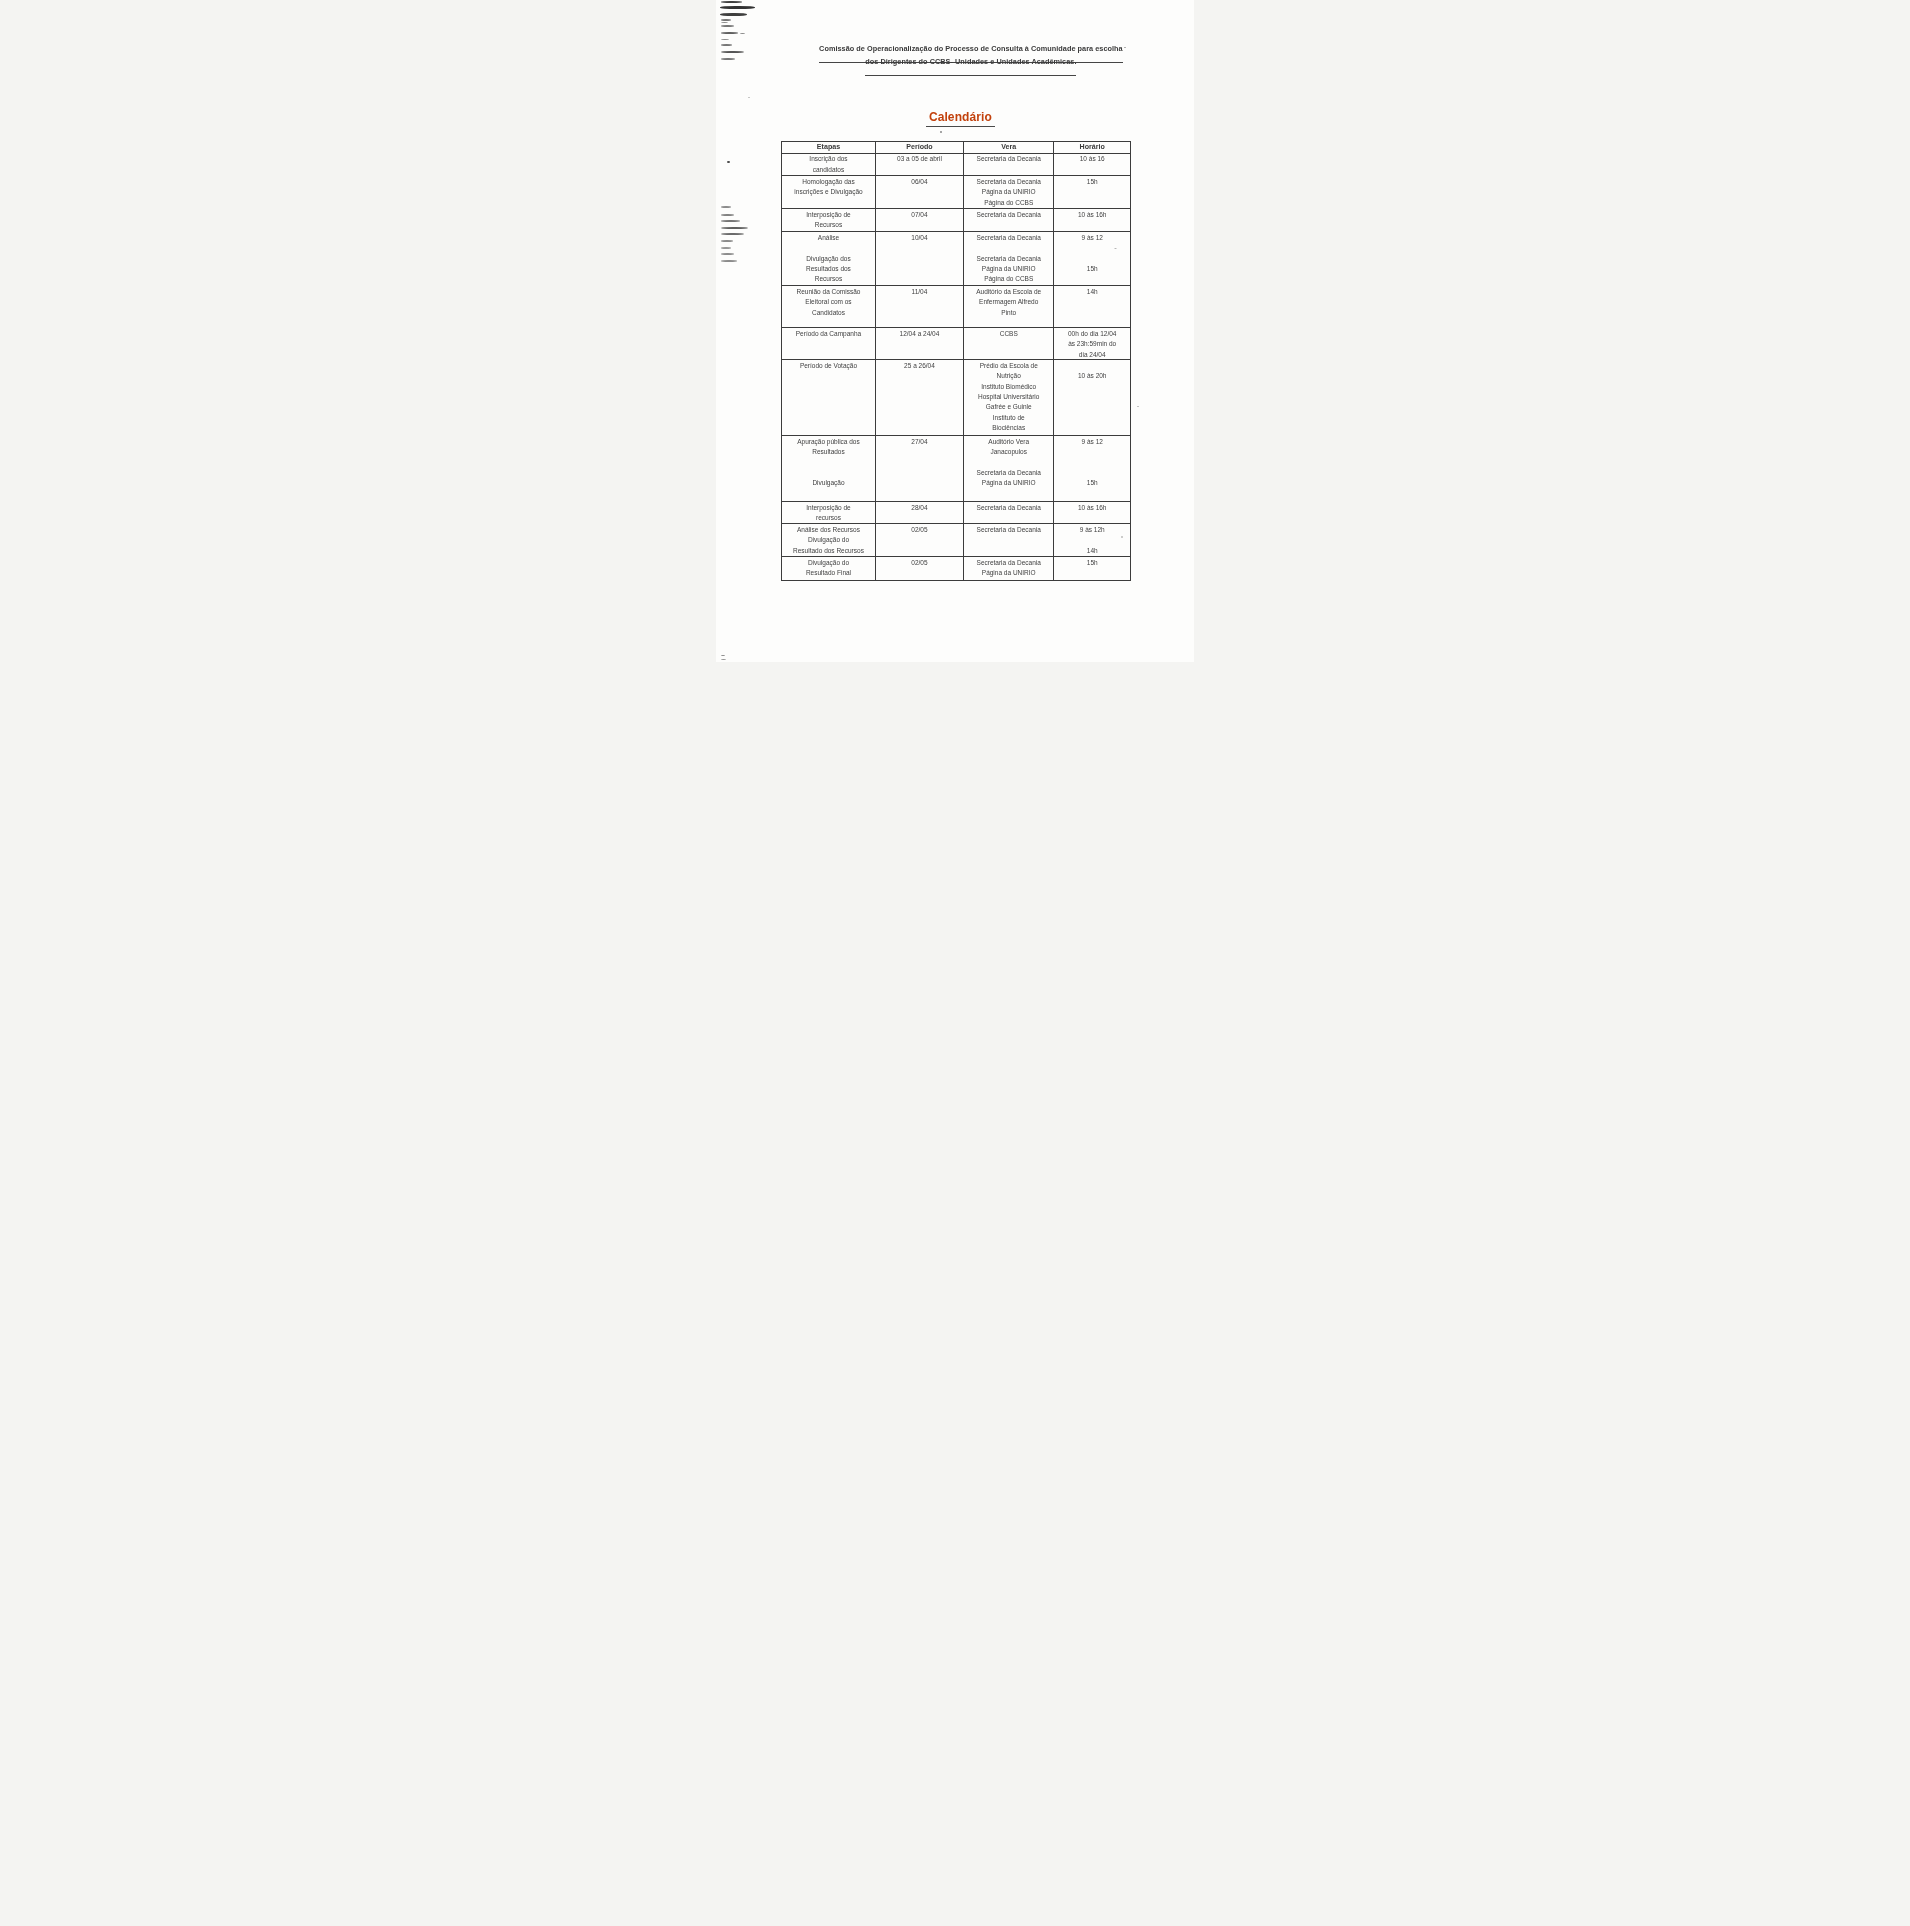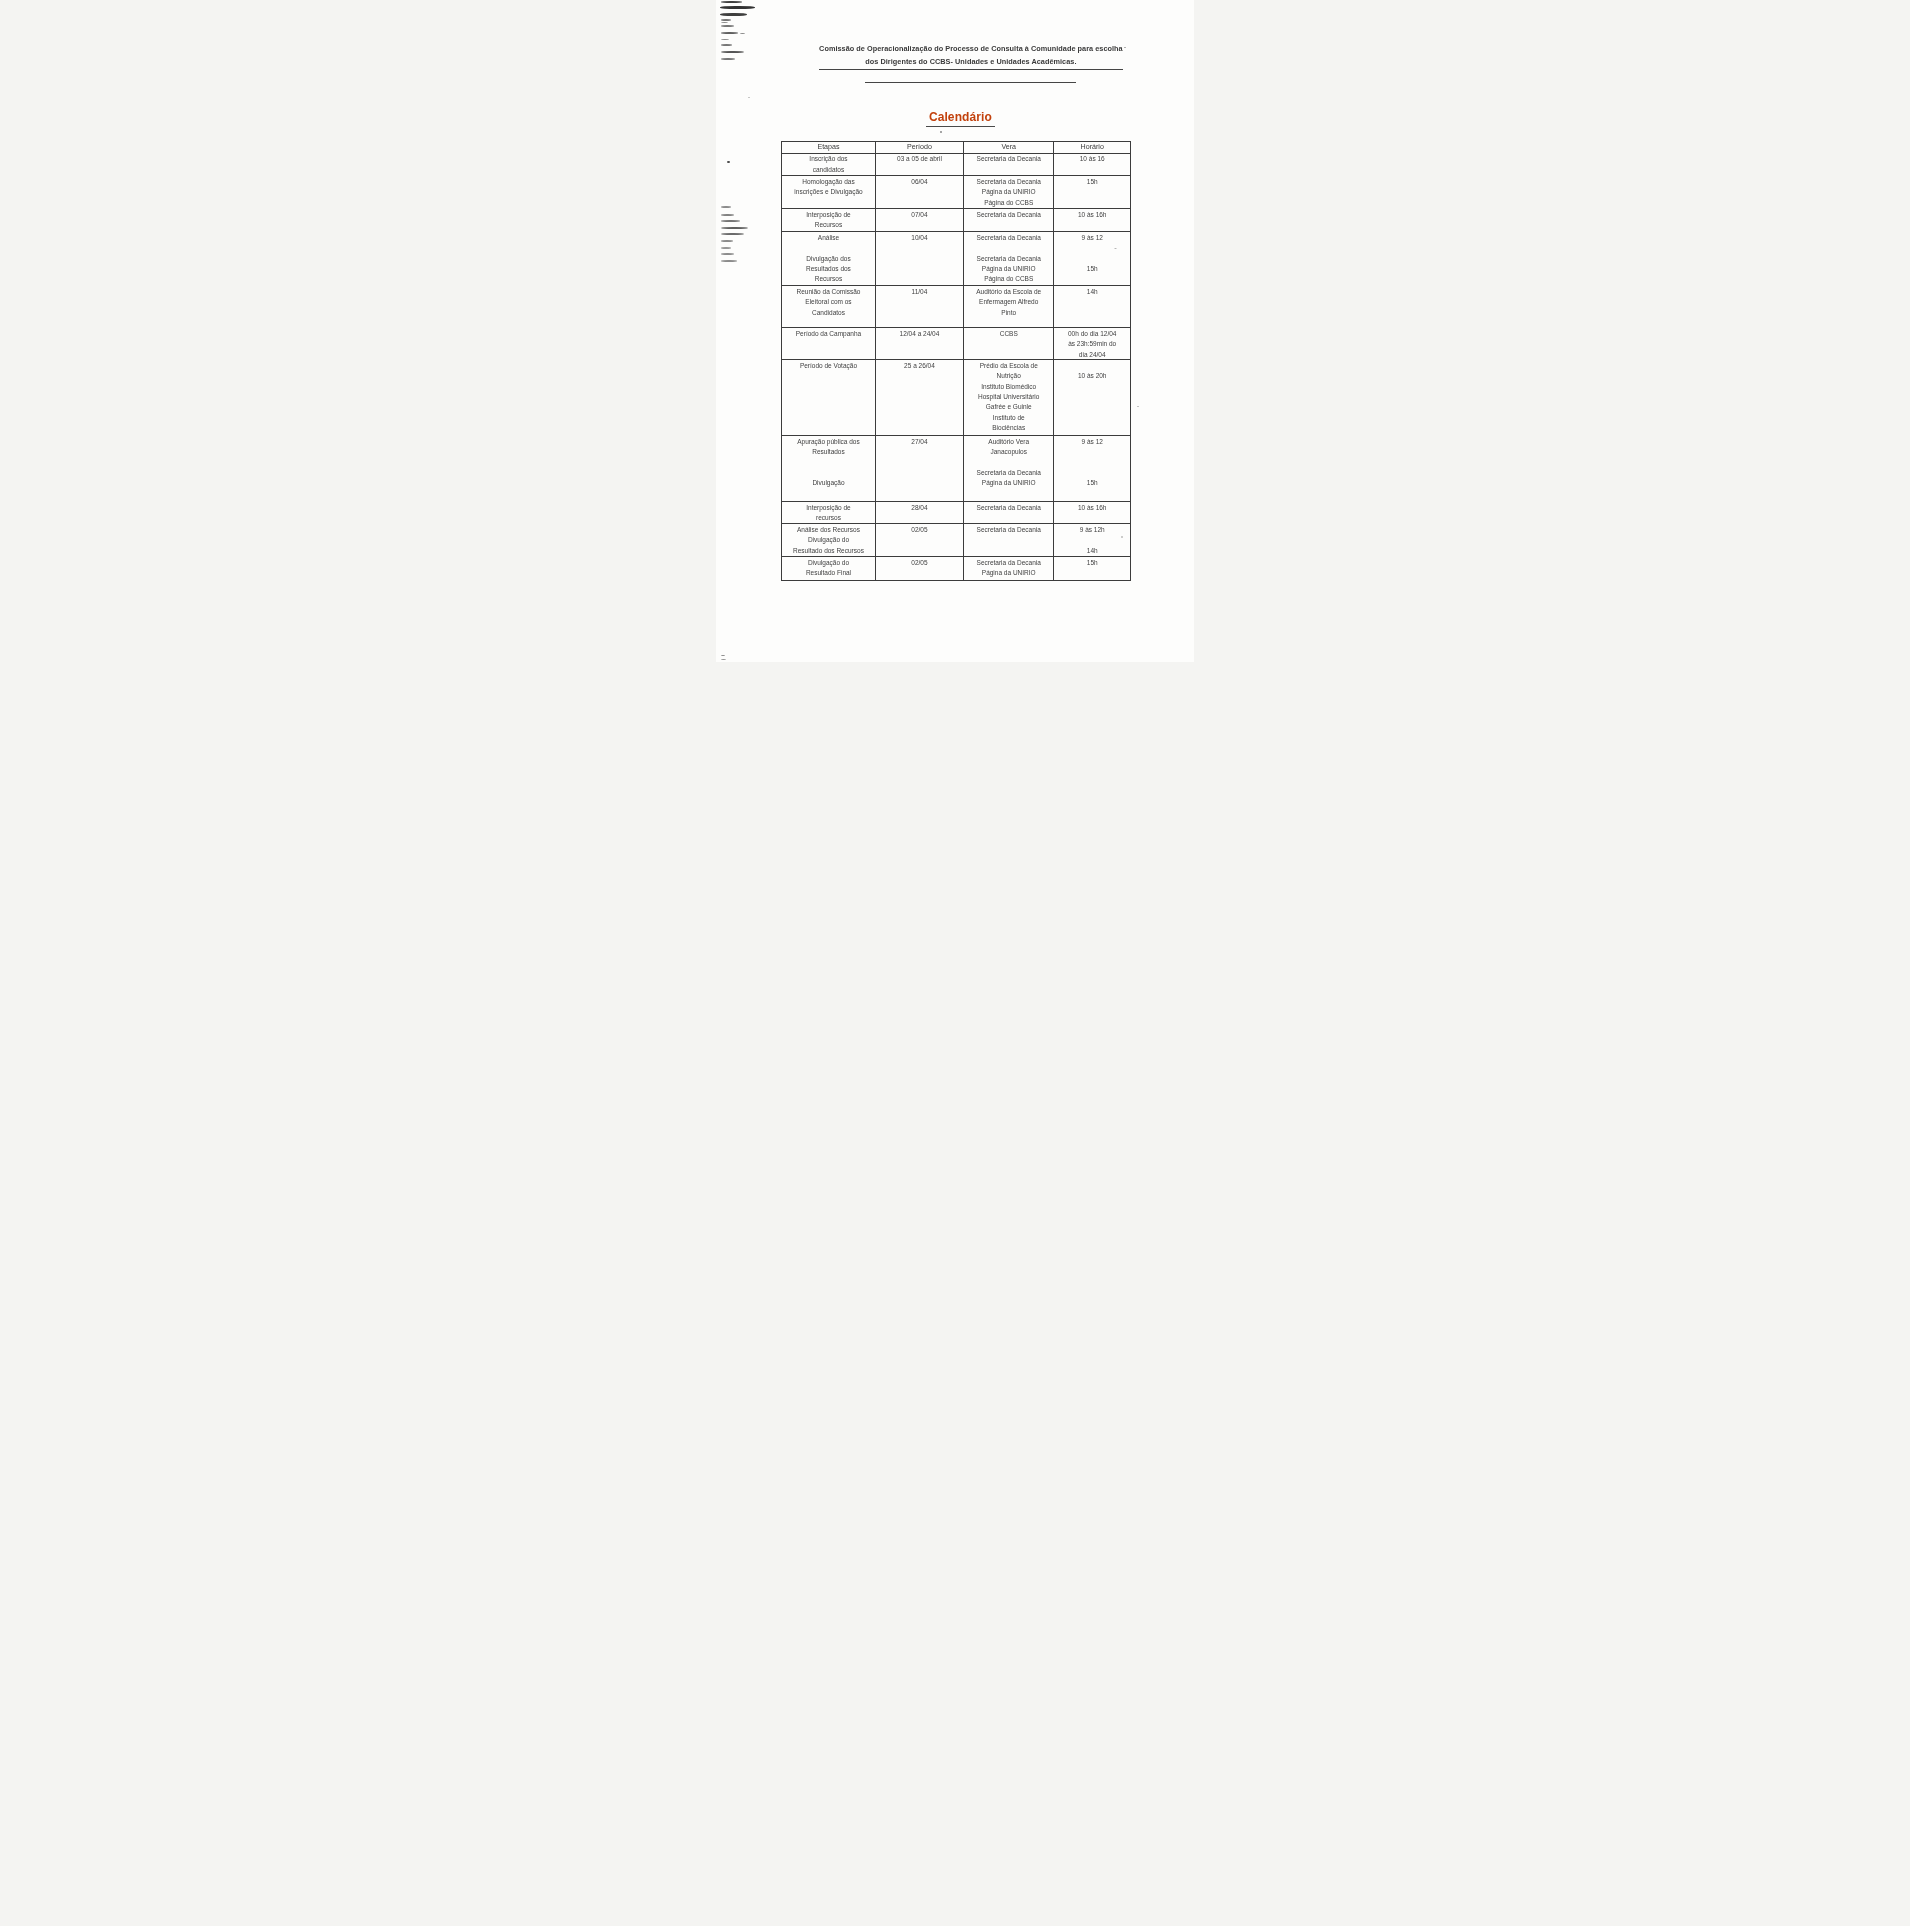--- a/index.html
+++ b/index.html
@@ -17,21 +17,21 @@
     position:absolute;
     left:10.8px;right:0;top:42px;
     text-align:center;
     font-size:7.3px;font-weight:bold;
     line-height:13px;
     color:#3a3a3a;
     letter-spacing:0.04px;
   }
   .doc-title .u{
     border-bottom:0.8px solid #454545;
-    padding-bottom:16px;
+    padding-bottom:9px;
     margin-left:21px;
   }
   .calendar-heading{
     position:absolute;
     left:10.8px;right:0;top:110px;
     text-align:center;
   }
   .calendar-heading span{
     display:inline-block;
     font-size:12px;font-weight:bold;
@@ -67,21 +67,21 @@
     overflow:hidden;
     color:#414141;
   }
   .tcell:not(:last-child){border-right:0.6px solid #3c3c3c;}
   .c0{width:27%;}
   .c1{width:25.3%;}
   .c2{width:26%;}
   .c3{width:21.7%;}
   .thead{height:11.6px;}
   .thead .tcell{
-    font-weight:normal;
+    font-weight:bold;
     font-size:7.1px;
     line-height:10px;
     color:#3a3a3a;
     padding-top:0.4px;
   }
   .ln{min-height:10.4px;}
   
   .smudge{
     position:absolute;
     background:#1e1e1e;

